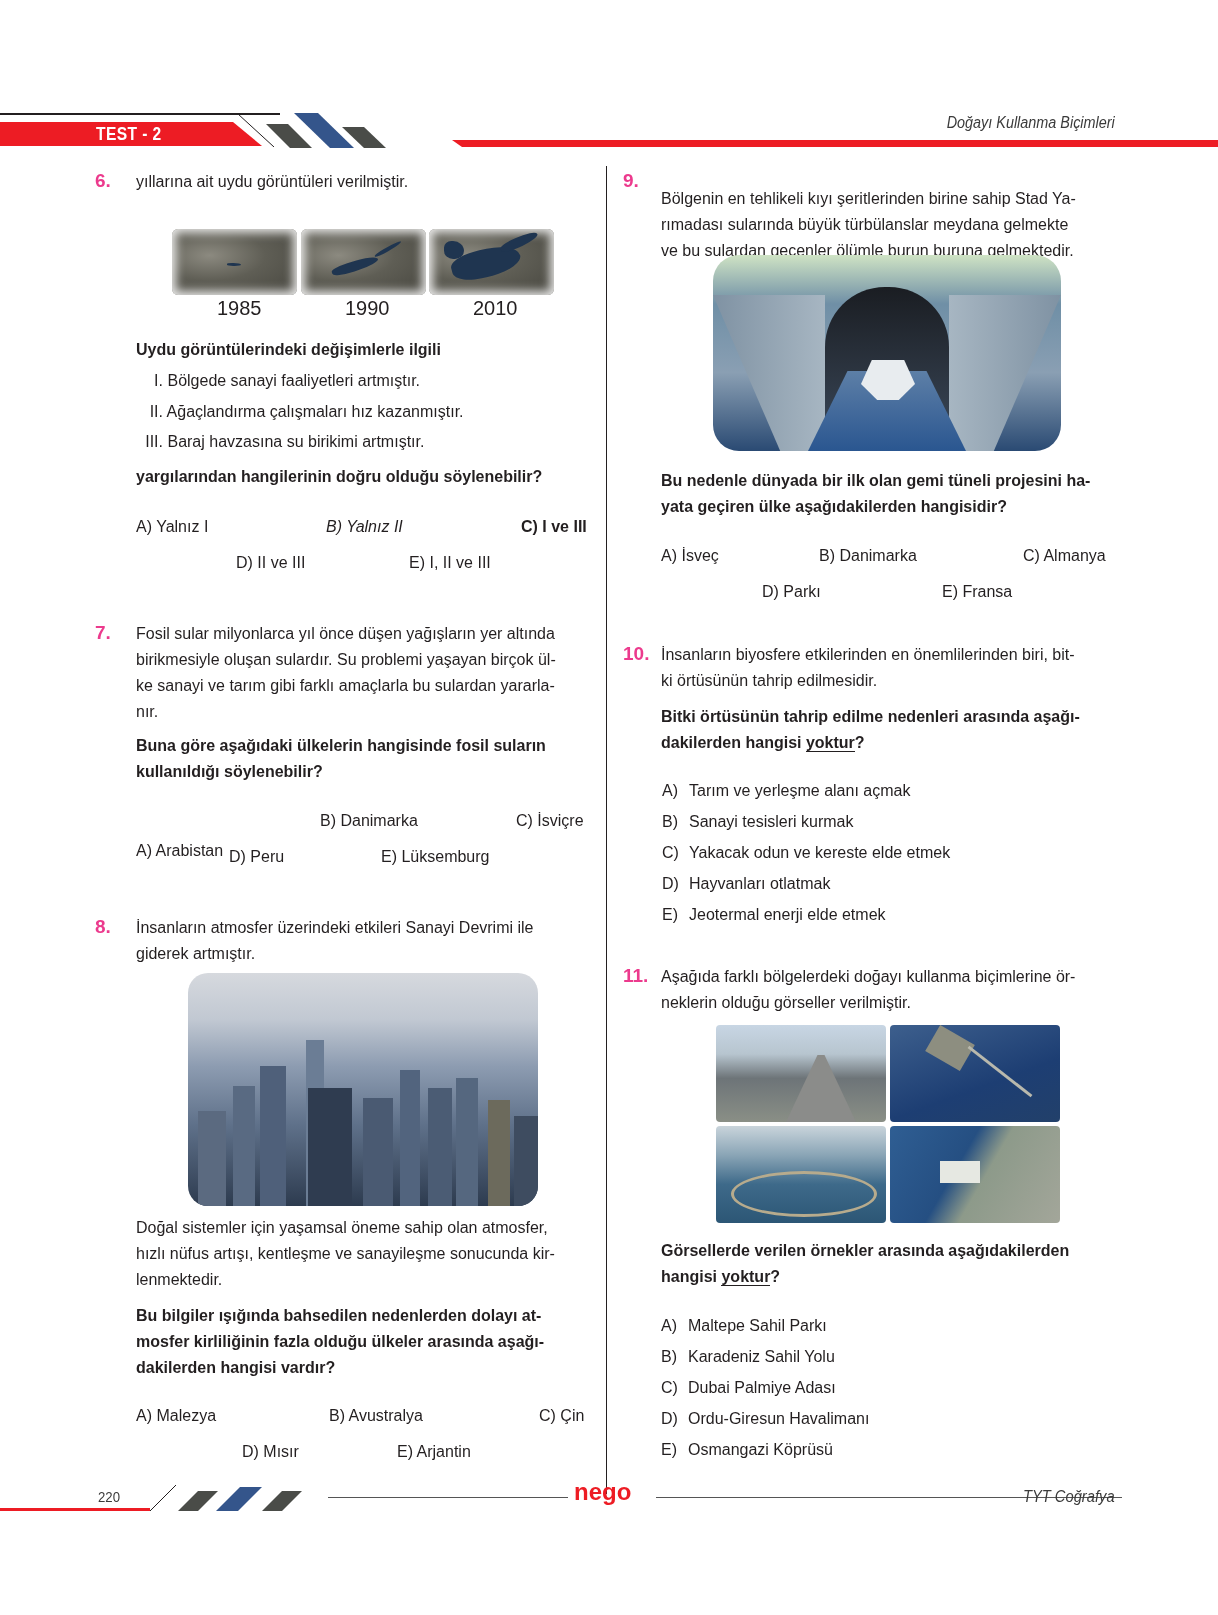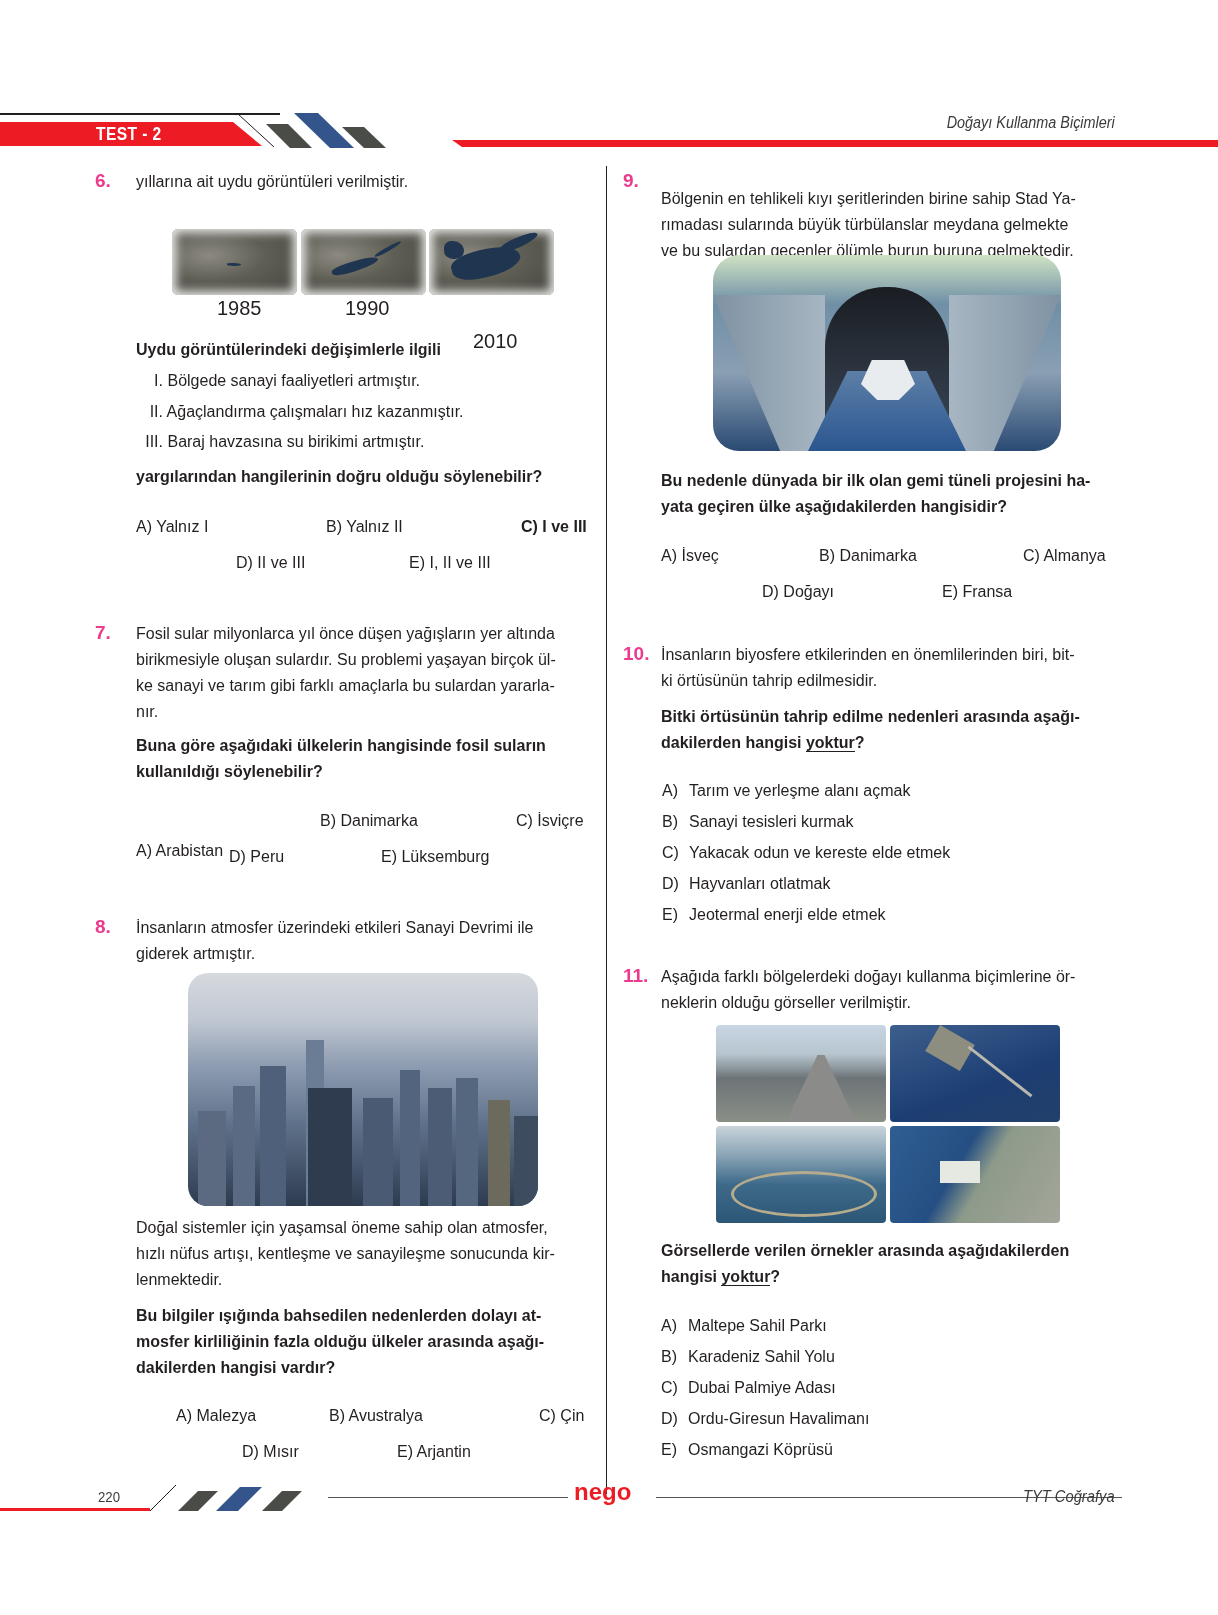--- a/index.html
+++ b/index.html
@@ -96,31 +96,31 @@
   <div class="sat-lake" style="left:30px;top:32px;width:48px;height:10px;transform:rotate(-18deg);"></div>
   <div class="sat-lake" style="left:72px;top:18px;width:30px;height:4px;transform:rotate(-30deg);"></div>
 </div>
 <div class="img sat" style="left:429px;top:229px;">
   <div class="sat-lake" style="left:22px;top:20px;width:70px;height:28px;transform:rotate(-15deg);"></div>
   <div class="sat-lake" style="left:70px;top:8px;width:40px;height:10px;transform:rotate(-25deg);"></div>
   <div class="sat-lake" style="left:15px;top:12px;width:20px;height:18px;"></div>
 </div>
 <div class="sat-label" style="left:217px;top:297px;">1985</div>
 <div class="sat-label" style="left:345px;top:297px;">1990</div>
-<div class="sat-label" style="left:473px;top:297px;margin-top:33px;">2010</div>
+<div class="sat-label" style="left:473px;top:297px;">2010</div>
 
 <div class="abs txt bold" style="left:136px;top:337px;">Uydu görüntülerindeki değişimlerle ilgili</div>
 <div class="abs txt" style="left:136px;top:366px;line-height:30.5px;">
   <div><span style="display:inline-block;width:27px;text-align:right;">I.</span> <span>Bölgede sanayi faaliyetleri artmıştır.</span></div>
   <div><span style="display:inline-block;width:27px;text-align:right;">II.</span> <span>Ağaçlandırma çalışmaları hız kazanmıştır.</span></div>
   <div><span style="display:inline-block;width:27px;text-align:right;">III.</span> <span>Baraj havzasına su birikimi artmıştır.</span></div>
 </div>
 <div class="abs txt bold" style="left:136px;top:464px;">yargılarından hangilerinin doğru olduğu söylenebilir?</div>
 <div class="opt" style="left:136px;top:518px;">A) Yalnız I</div>
-<div class="opt" style="left:326px;top:518px;">B) Yalnız II</div>
+<div class="opt" style="left:326px;top:518px;font-style:italic;">B) Yalnız II</div>
 <div class="opt" style="left:521px;top:518px;font-weight:bold;">C) I ve III</div>
 <div class="opt" style="left:236px;top:554px;">D) II ve III</div>
 <div class="opt" style="left:409px;top:554px;">E) I, II ve III</div>
 
 <span class="abs qnum" style="left:95px;top:622px;">7.</span>
 <div class="abs txt" style="left:136px;top:621px;width:460px;">
   <div>Fosil sular milyonlarca yıl önce düşen yağışların yer altında</div>
   <div>birikmesiyle oluşan sulardır. Su problemi yaşayan birçok ül-</div>
   <div>ke sanayi ve tarım gibi farklı amaçlarla bu sulardan yararla-</div>
   <div>nır.</div>
@@ -156,21 +156,21 @@
 <div class="abs txt" style="left:136px;top:1215px;width:460px;">
   <div>Doğal sistemler için yaşamsal öneme sahip olan atmosfer,</div>
   <div>hızlı nüfus artışı, kentleşme ve sanayileşme sonucunda kir-</div>
   <div>lenmektedir.</div>
 </div>
 <div class="abs txt bold" style="left:136px;top:1303px;">
   <div>Bu bilgiler ışığında bahsedilen nedenlerden dolayı at-</div>
   <div>mosfer kirliliğinin fazla olduğu ülkeler arasında aşağı-</div>
   <div>dakilerden hangisi vardır?</div>
 </div>
-<div class="opt" style="left:136px;top:1407px;margin-left:40px;">A) Malezya</div>
+<div class="opt" style="left:136px;top:1407px;">A) Malezya</div>
 <div class="opt" style="left:329px;top:1407px;">B) Avustralya</div>
 <div class="opt" style="left:539px;top:1407px;">C) Çin</div>
 <div class="opt" style="left:242px;top:1443px;text-align:center;">D) Mısır</div>
 <div class="opt" style="left:397px;top:1443px;">E) Arjantin</div>
 
 <span class="abs qnum" style="left:623px;top:170px;">9.</span>
 <div class="abs txt" style="left:661px;top:169px;width:460px;margin-top:17px;">
   <div>Bölgenin en tehlikeli kıyı şeritlerinden birine sahip Stad Ya-</div>
   <div>rımadası sularında büyük türbülanslar meydana gelmekte</div>
   <div>ve bu sulardan geçenler ölümle burun buruna gelmektedir.</div>
@@ -182,21 +182,21 @@
   <div class="tun-water"></div>
   <div class="boat"></div>
 </div>
 <div class="abs txt bold" style="left:661px;top:468px;">
   <div>Bu nedenle dünyada bir ilk olan gemi tüneli projesini ha-</div>
   <div>yata geçiren ülke aşağıdakilerden hangisidir?</div>
 </div>
 <div class="opt" style="left:661px;top:547px;">A) İsveç</div>
 <div class="opt" style="left:819px;top:547px;">B) Danimarka</div>
 <div class="opt" style="left:1023px;top:547px;">C) Almanya</div>
-<div class="opt" style="left:762px;top:583px;">D) Doğayı</div>
+<div class="opt" style="left:762px;top:583px;">D) Parkı</div>
 <div class="opt" style="left:942px;top:583px;">E) Fransa</div>
 
 <span class="abs qnum" style="left:623px;top:643px;">10.</span>
 <div class="abs txt" style="left:661px;top:642px;width:460px;">
   <div>İnsanların biyosfere etkilerinden en önemlilerinden biri, bit-</div>
   <div>ki örtüsünün tahrip edilmesidir.</div>
 </div>
 <div class="abs txt bold" style="left:661px;top:704px;">
   <div>Bitki örtüsünün tahrip edilme nedenleri arasında aşağı-</div>
   <div><span>dakilerden hangisi </span><u>yoktur</u><span>?</span></div>

